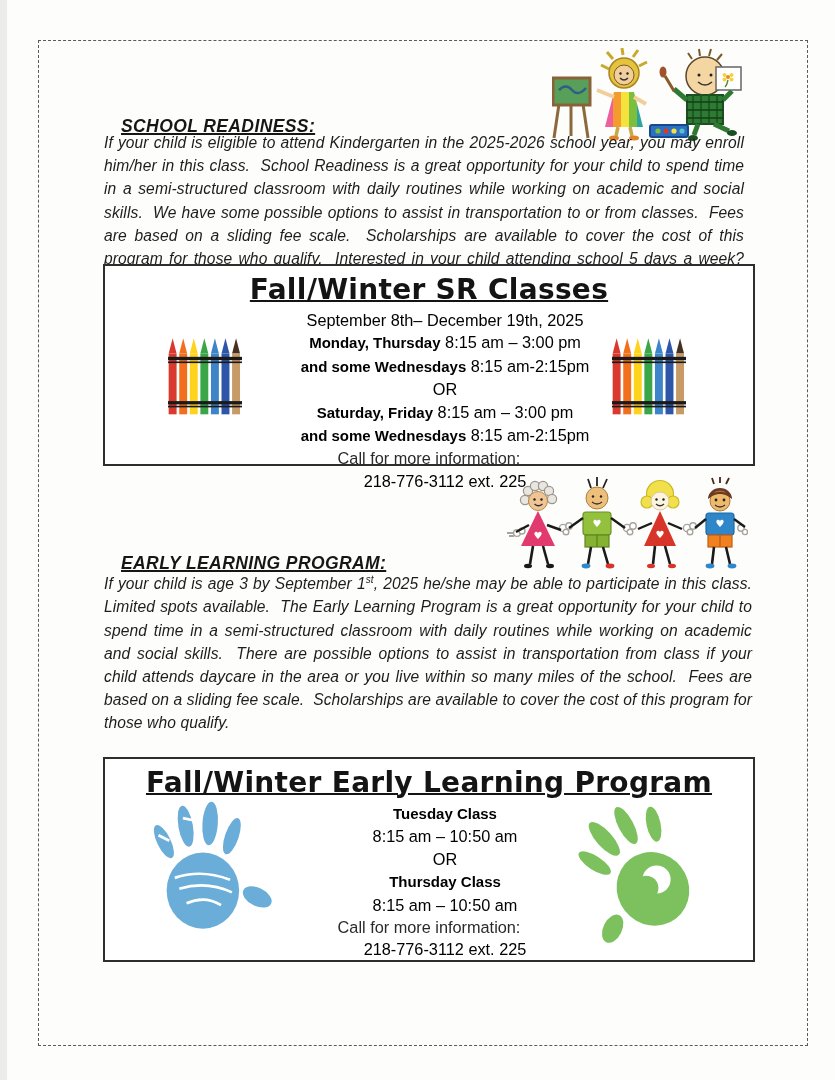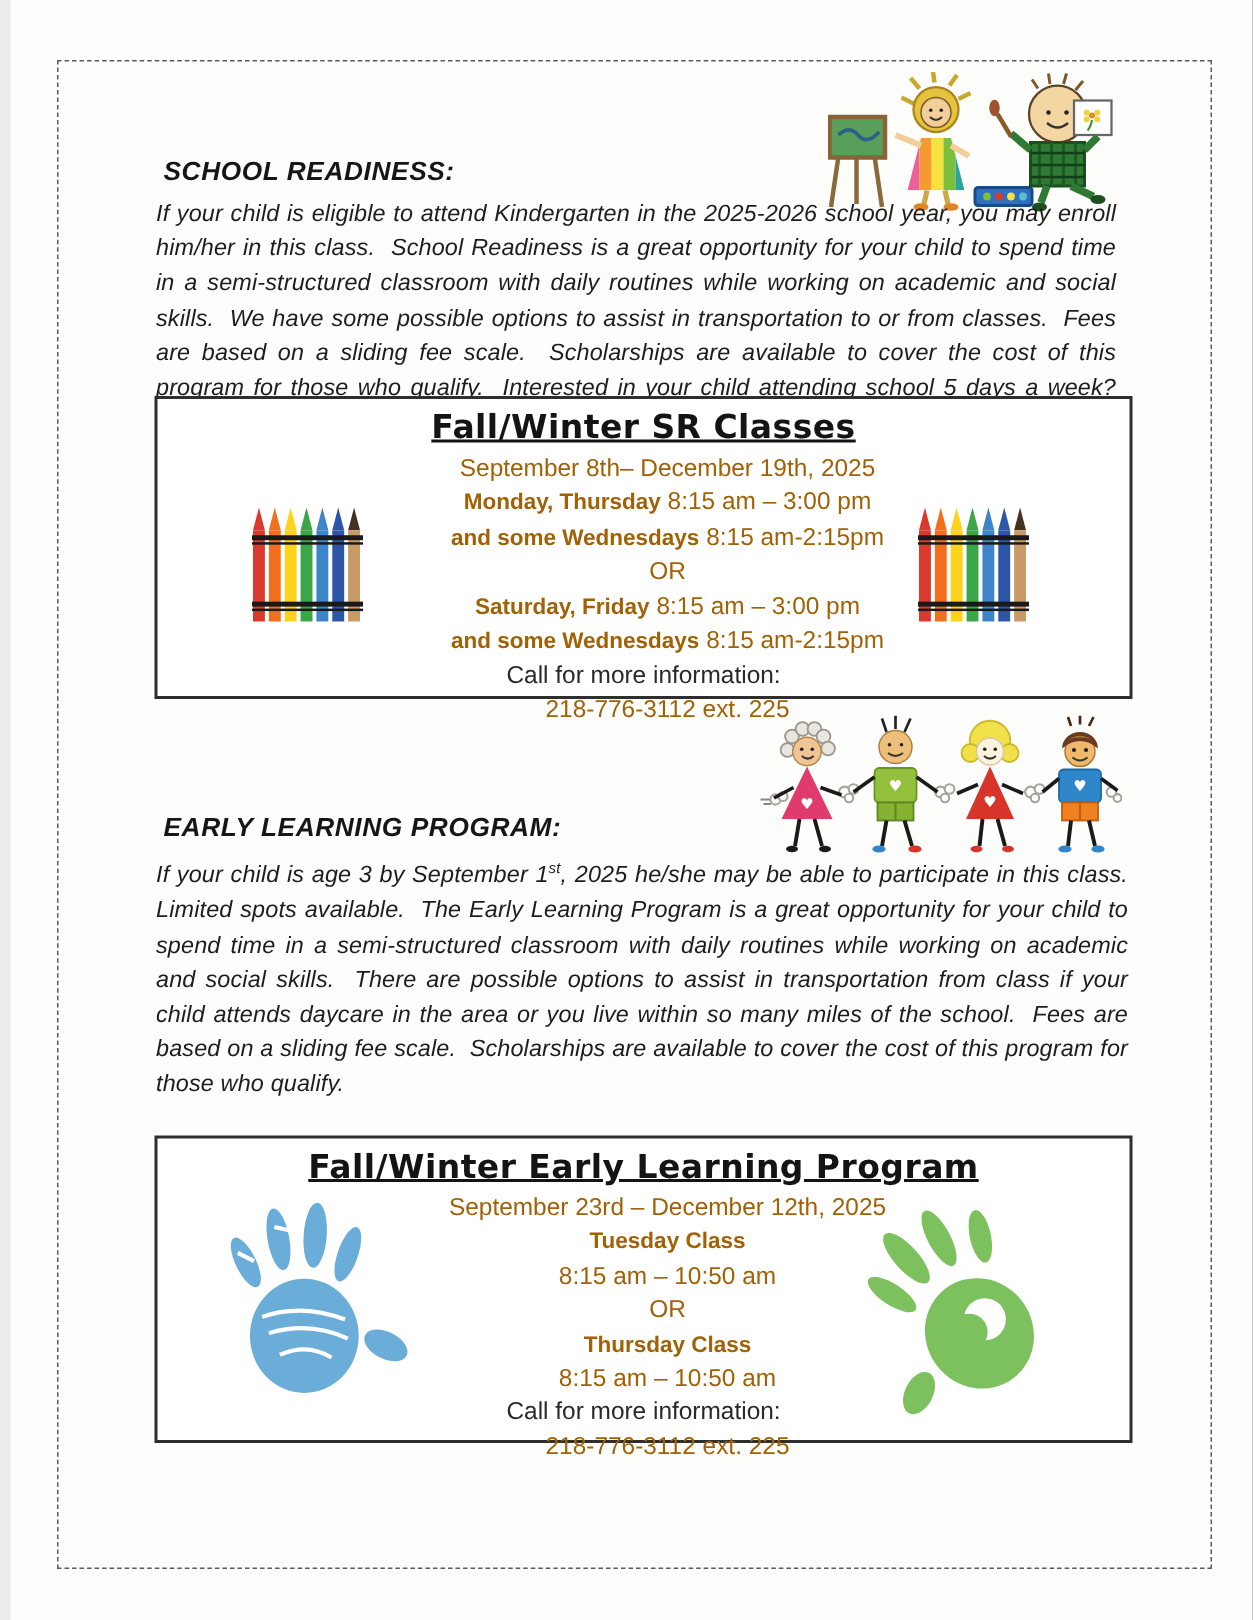--- a/index.html
+++ b/index.html
@@ -6,41 +6,41 @@
   .sheet{
     position:relative;width:835px;height:1080px;background:#fdfdfc;
     overflow:hidden;font-family:"Liberation Sans",sans-serif;color:#1c1c1c;
   }
   .scan-edge{position:absolute;left:0;top:0;width:7px;height:1080px;background:#ececea;}
   .dashed-frame{
     position:absolute;left:38px;top:40px;width:770px;height:1006px;
     border:1.5px dashed #5a5a5a;box-sizing:border-box;
   }
   .section-heading{
-    position:absolute;left:105px;margin:4px;
+    position:absolute;left:105px;margin:16px;
     font-size:17.5px;font-weight:bold;font-style:italic;
-    text-decoration-thickness:2px;
+    text-decoration:underline;text-decoration-thickness:2px;
     letter-spacing:.4px;color:#161616;
   }
   .para{
     position:absolute;left:104px;width:640px;
     font-size:15.6px;font-style:italic;line-height:23.2px;
     text-align:justify;color:#1d1d1d;letter-spacing:.1px;white-space:pre-wrap;
   }
   .info-box{
     position:absolute;left:103px;width:652px;box-sizing:border-box;
     border:2px solid #2e2e2e;background:#fff;
     text-align:center;padding-top:7px;
   }
   .box-title{
-    font-family:"DejaVu Sans",sans-serif;font-size:22px;font-weight:bold;
+    font-family:"DejaVu Sans",sans-serif;font-size:28px;font-weight:bold;
     text-decoration:underline;text-decoration-thickness:2px;letter-spacing:.3px;
     margin-bottom:3px;color:#141414;
   }
-  .box-line{font-size:16.3px;line-height:22.4px;color:#a16207;padding-left:32px;}
+  .box-line{font-size:16.3px;line-height:22.4px;color:#000000;padding-left:32px;}
   .box-line b{font-size:15px;}
   .call-line{font-size:16.3px;line-height:22.4px;color:#2a2a2a;}
   .illu{position:absolute;}
 </style>
 </head>
 <body>
 
 <div class="sheet">
   <div class="scan-edge"></div>
   <div class="dashed-frame"></div>
@@ -305,21 +305,20 @@
       <ellipse cx="227" cy="89" rx="4.4" ry="2.4" fill="#2f86c8"></ellipse>
     </g>
   </svg>
 
   <h2 class="section-heading" style="top:537px;">EARLY LEARNING PROGRAM:</h2>
 
   <p class="para" style="top:568px;margin:0;width:648px;"><span>If your child is age 3 by September 1</span><sup style="font-size:10px;">st</sup><span>, 2025 he/she may be able to participate in this class.  Limited spots available.  The Early Learning Program is a great opportunity for your child to spend time in a semi-structured classroom with daily routines while working on academic and social skills.  There are possible options to assist in transportation from class if your child attends daycare in the area or you live within so many miles of the school.  Fees are based on a sliding fee scale.  Scholarships are available to cover the cost of this program for those who qualify.</span></p>
 
   <div class="info-box" style="top:757px;height:205px;">
     <div class="box-title">Fall/Winter Early Learning Program</div>
-    <div class="box-line">September 23rd – December 12th, 2025</div>
     <div class="box-line"><b>Tuesday Class</b></div>
     <div class="box-line">8:15 am – 10:50 am</div>
     <div class="box-line">OR</div>
     <div class="box-line"><b>Thursday Class</b></div>
     <div class="box-line">8:15 am – 10:50 am</div>
     <div class="call-line">Call for more information:</div>
     <div class="box-line">218-776-3112 ext. 225</div>
   </div>
 
   <svg class="illu" style="left:134px;top:793px;" width="145" height="148" viewBox="0 0 160 160">

